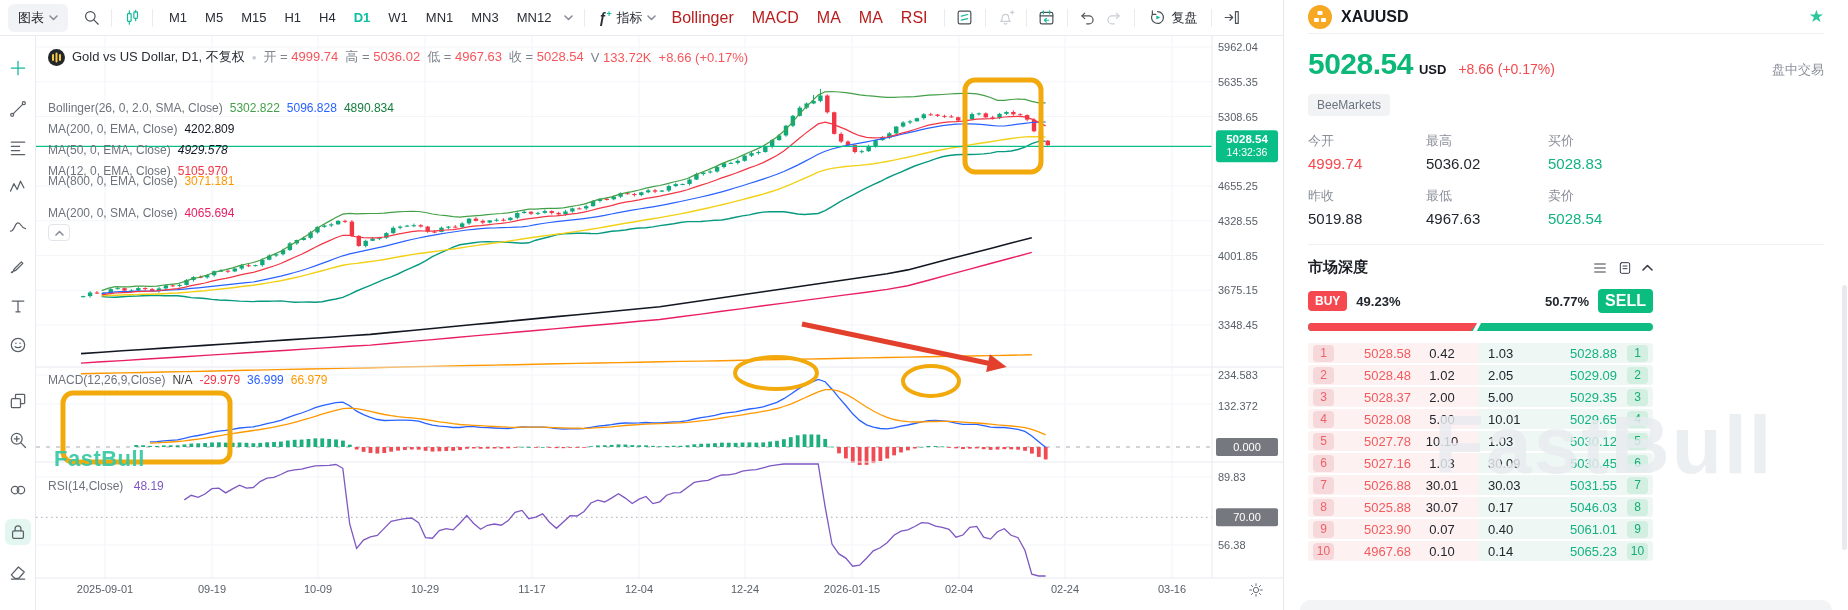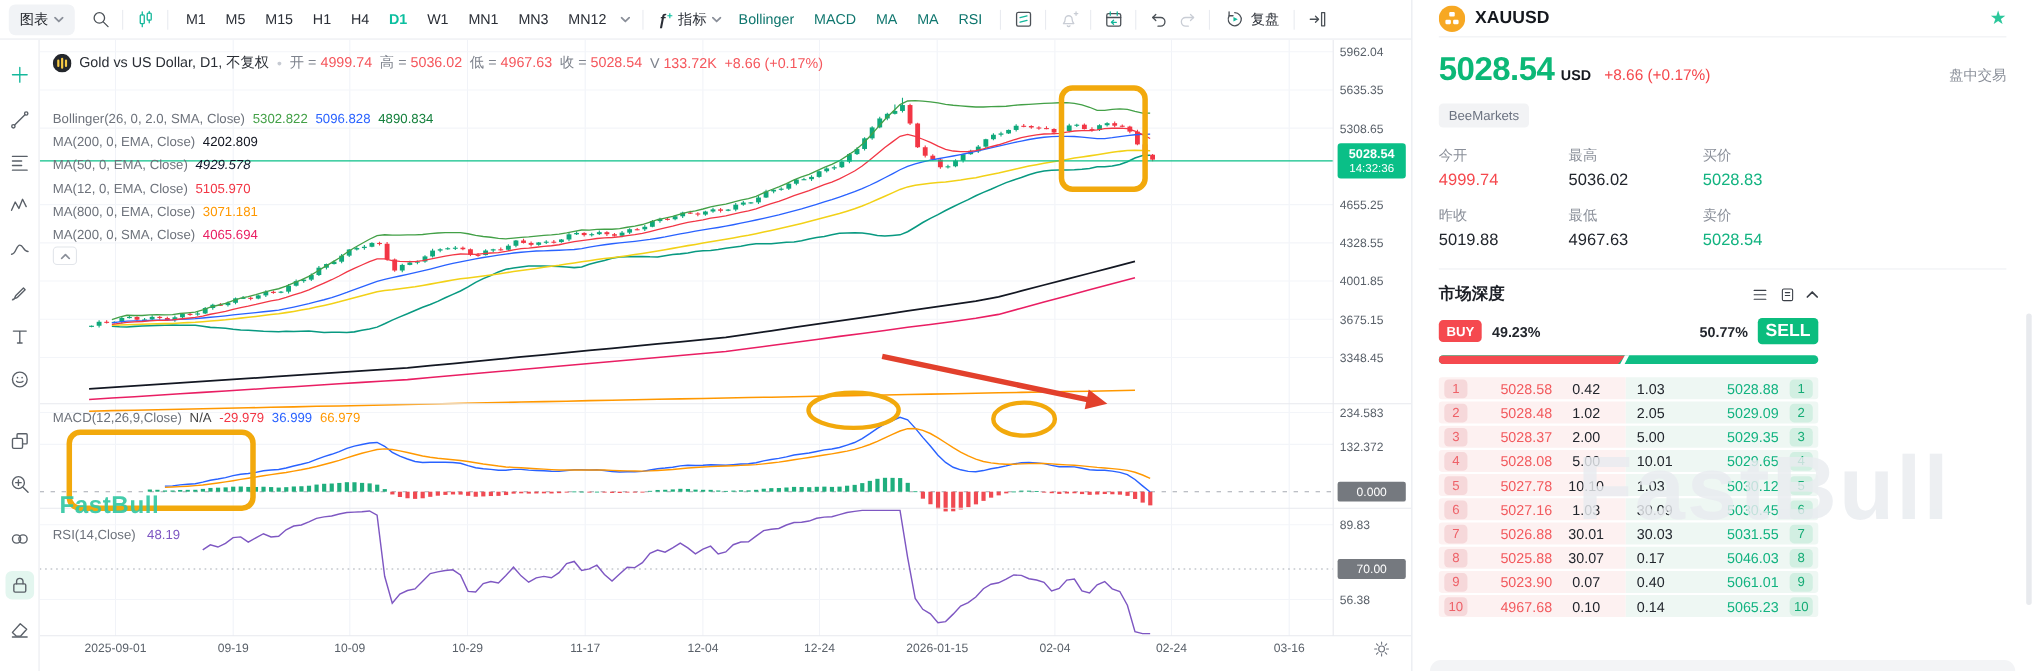--- a/index.html
+++ b/index.html
@@ -5,21 +5,21 @@
   *{box-sizing:border-box;margin:0;padding:0}
   html,body{width:1848px;height:610px;overflow:hidden;font-family:"Liberation Sans",sans-serif;background:#fff;color:#22262d}
   .app{position:relative;width:1848px;height:458px}
   
   .topbar{position:absolute;left:0;top:0;width:1283px;height:36px;border-bottom:1px solid #e9ebf0;display:flex;align-items:center;padding-left:8px;background:#fff;z-index:20}
   .pill{display:flex;align-items:center;gap:5px;background:#f1f3f6;border-radius:6px;padding:5px 10px;font-size:13px;color:#23262c;cursor:pointer}
   .tb-div{width:1px;height:18px;background:#e9ebf0;margin:0 7px}
   .tb-ic{display:flex;align-items:center;justify-content:center;width:26px;height:26px;border-radius:4px;cursor:pointer}
   .tf{font-size:13px;color:#2a2e36;padding:0 9px;cursor:pointer;line-height:36px}
   .tf.active{color:#0bbf9f;font-weight:700}
-  .sc{font-size:13px;color:#0f766e;padding:0 9px;cursor:pointer}
+  .sc{font-size:16px;color:#b91c1c;padding:0 9px;cursor:pointer}
   .fx{font-size:14px;font-style:italic;font-weight:700;color:#2a2e36}
   .fx sup{color:#0bbf9f;font-size:9px}
   .lbl13{font-size:13px;color:#2a2e36}
   .ic{stroke:#4b5157;fill:none;stroke-width:1.5;stroke-linecap:round;stroke-linejoin:round}
   .ic-grey{stroke:#c9cdd5}
   .ic-teal{stroke:#14b89b}
   .chev{stroke:#8a8f99;fill:none;stroke-width:1.6;stroke-linecap:round;stroke-linejoin:round}
   
   .sidebar{position:absolute;left:0;top:36px;width:36px;height:574px;border-right:1px solid #e9ebf0;display:flex;flex-direction:column;align-items:center;background:#fff;z-index:15}
   .side-tool{width:26px;height:26px;display:flex;align-items:center;justify-content:center;border-radius:6px;cursor:pointer}
@@ -789,21 +789,21 @@
       <span><span class="ohlc-l">收</span><span class="ohlc-l"> = </span><span class="ohlc-v">5028.54</span></span>
       <span><span class="ohlc-l">V</span> <span class="ohlc-v">133.72K</span></span>
       <span class="ohlc-v">+8.66 (+0.17%)</span>
     </div>
 
     <div id="ind-rows">
         <div class="ind-row" style="top: 65px;"><span>Bollinger(26, 0, 2.0, SMA, Close)</span><b style="color: rgb(67, 160, 71);">5302.822</b><b style="color: rgb(41, 98, 255);">5096.828</b><b style="color: #15803d;">4890.834</b></div>
         <div class="ind-row" style="top: 86px;"><span>MA(200, 0, EMA, Close)</span><b style="color: rgb(19, 23, 34);">4202.809</b></div>
         <div class="ind-row" style="top: 107px;"><span>MA(50, 0, EMA, Close)</span><b style="color: #0f172a; font-style: italic;">4929.578</b></div>
         <div class="ind-row" style="top: 128px;"><span>MA(12, 0, EMA, Close)</span><b style="color: rgb(242, 54, 69);">5105.970</b></div>
-        <div class="ind-row" style="top: 149px;"><span>MA(800, 0, EMA, Close)</span><b style="color: rgb(255, 152, 0);">3071.181</b></div>
+        <div class="ind-row" style="top: 138px;"><span>MA(800, 0, EMA, Close)</span><b style="color: rgb(255, 152, 0);">3071.181</b></div>
         <div class="ind-row" style="top: 170px;"><span>MA(200, 0, SMA, Close)</span><b style="color: rgb(233, 30, 99);">4065.694</b></div>
       </div>
 
     <div class="collapse-btn">
       <svg class="chev" width="9" height="6">
           <path d="M1 5l3.5-3.5L8 5"></path>
         </svg>
     </div>
 
     <div class="ind-row" id="macd-label" style="top:337px"><span>MACD(12,26,9,Close)</span><b style="color: #404040;">N/A</b><b style="color: rgb(242, 54, 69);">-29.979</b><b style="color: rgb(41, 98, 255);">36.999</b><b style="color: rgb(255, 152, 0);">66.979</b></div>

